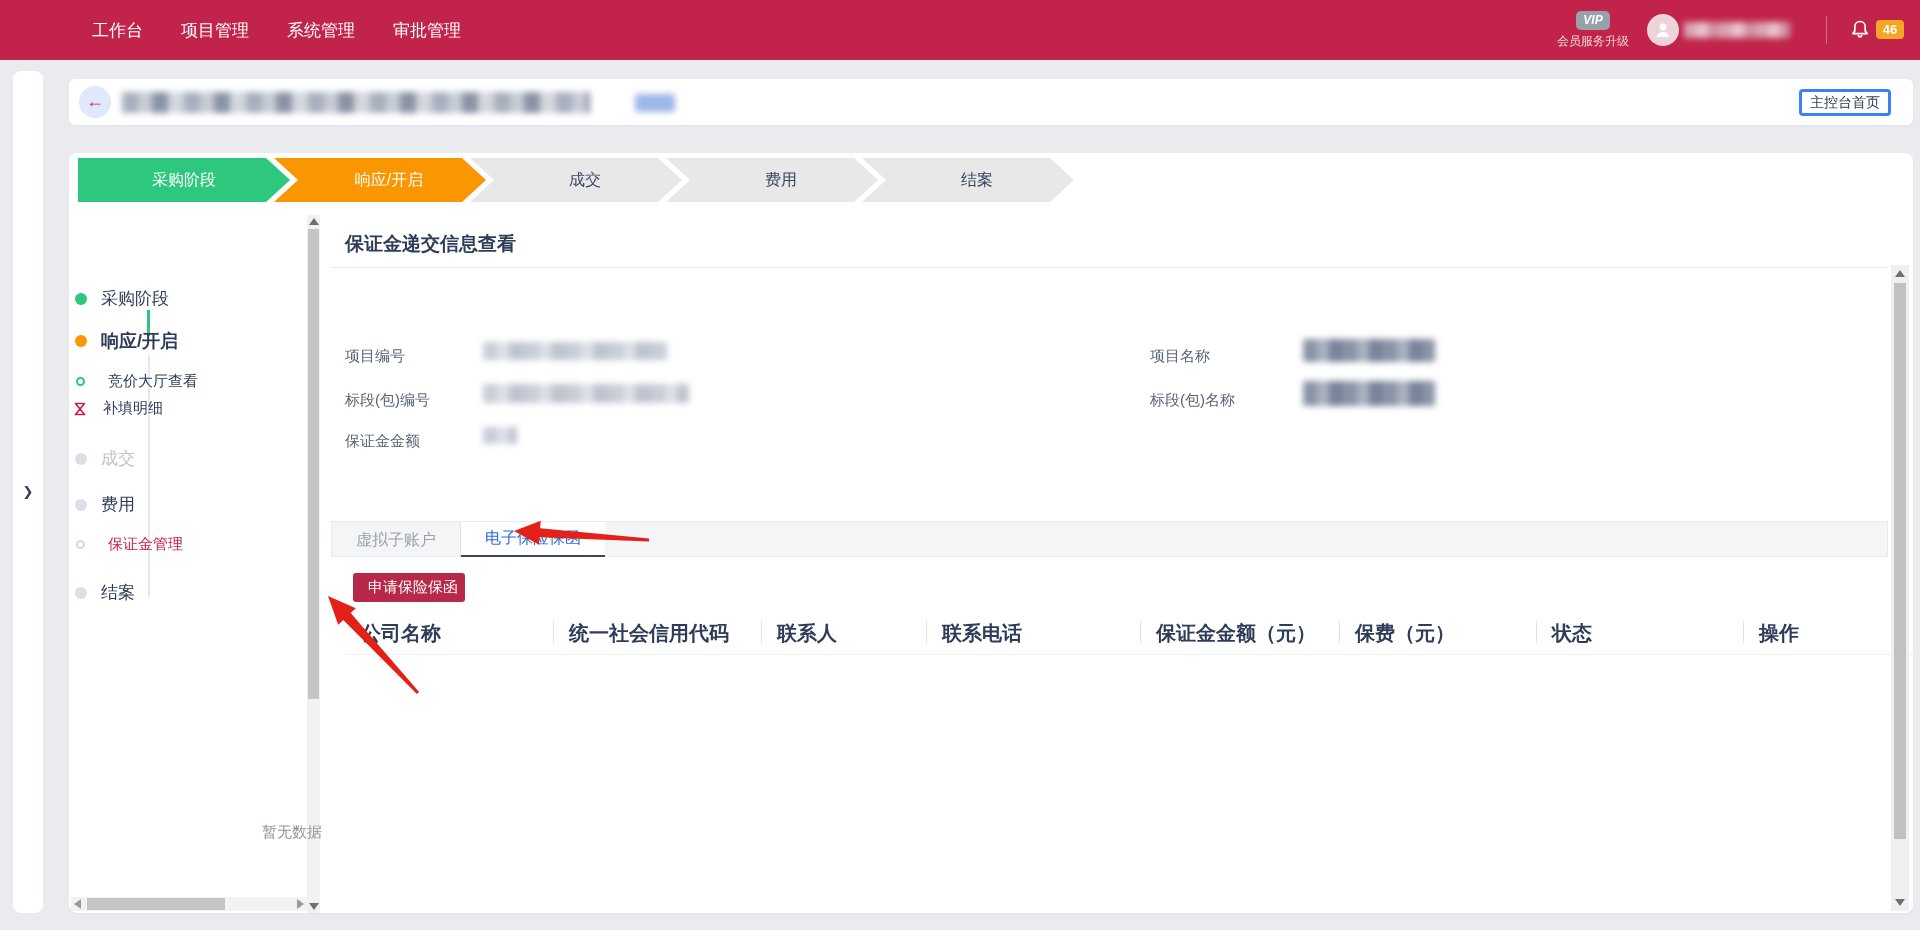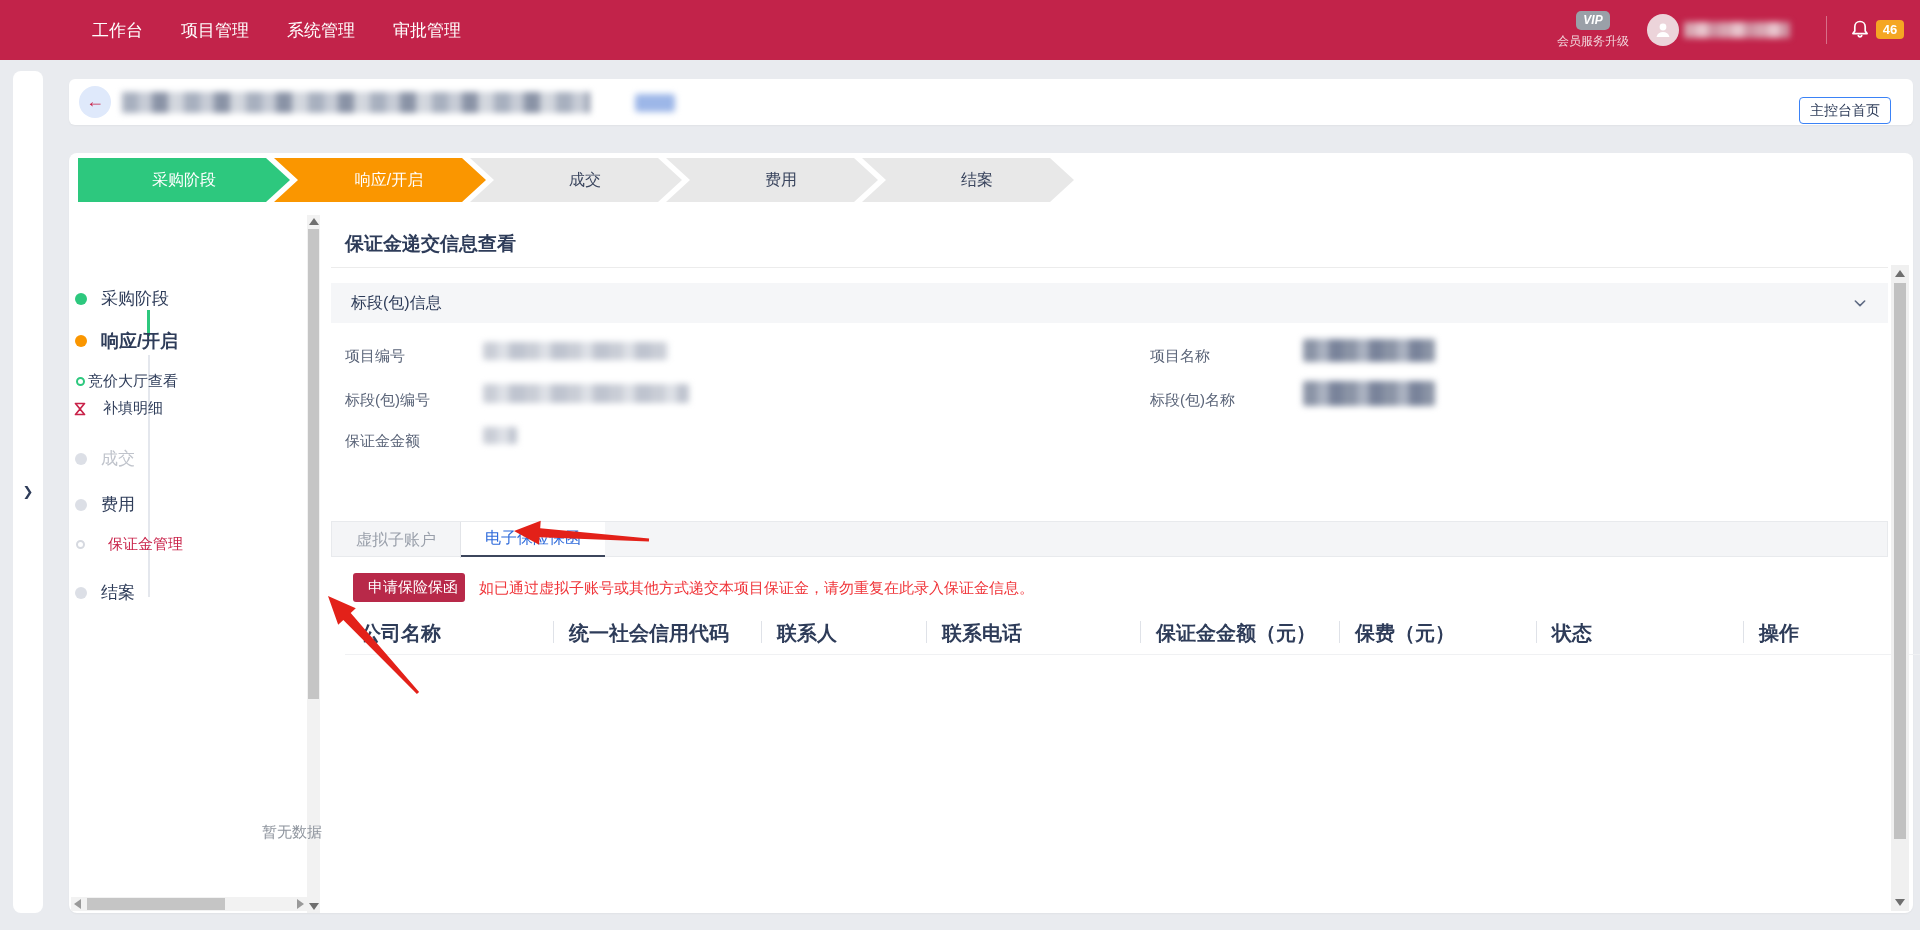--- a/index.html
+++ b/index.html
@@ -22,21 +22,21 @@
 
   
   .left-strip { position:absolute; left:13px; top:71px; width:30px; height:842px; background:#ffffff; border-radius:8px; }
   .strip-toggle { position:absolute; left:6px; top:412px; width:18px; height:18px; color:#2e3c59; font-size:13px; font-weight:bold; cursor:pointer; text-align:center; line-height:18px; }
 
   
   .header-card { position:absolute; left:69px; top:79px; width:1844px; height:46px; background:#ffffff; border-radius:6px; box-shadow:0 1px 2px rgba(0,0,0,.04); }
   .back-btn { position:absolute; left:10px; top:7px; width:32px; height:32px; border-radius:50%; background:#dfe9fb; color:#c9234a; font-size:18px; text-align:center; line-height:31px; cursor:pointer; }
   .title-blur { position:absolute; left:53px; top:13px; width:468px; height:21px; }
   .title-chip { position:absolute; left:566px; top:15px; width:40px; height:18px; background:#9db7e8; filter:blur(3px); border-radius:3px; }
-  .home-btn { position:absolute; right:22px; top:10px; width:92px; height:27px; background:#fff; border:1px solid #3b82f6; border-radius:4px; font-size:14px; color:#2e3c59; cursor:pointer; font-family:inherit;margin-top:8px; }
+  .home-btn { position:absolute; right:22px; top:10px; width:92px; height:27px; background:#fff; border:3px solid #3b82f6; border-radius:4px; font-size:14px; color:#2e3c59; cursor:pointer; font-family:inherit; }
 
   
   .big-card { position:absolute; left:69px; top:153px; width:1844px; height:760px; background:#ffffff; border-radius:8px; box-shadow:0 1px 2px rgba(0,0,0,.04); }
 
   
   .steps-row { position:absolute; left:9px; top:5px; height:44px; display:flex; }
   .step { width:212px; height:44px; display:flex; align-items:center; justify-content:center; font-size:16px; }
   .step + .step { margin-left:-16px; clip-path:polygon(0 0,188px 0,212px 50%,188px 100%,0 100%,24px 50%); padding-left:18px; }
   .step:first-child { clip-path:polygon(0 0,188px 0,212px 50%,188px 100%,0 100%); }
   .s-completed { background:#2dc87e; color:#fff; }
@@ -170,21 +170,21 @@
       <div class="tl-item" style="left:6px; top:76px;">
         <span class="marker dot dot-green" style="left:0;"></span>
         <span class="tl-label lbl-stage" style="margin-left:26px;">采购阶段</span>
       </div>
       <div class="tl-item" style="left:6px; top:118px;">
         <span class="marker dot dot-orange" style="left:0;"></span>
         <span class="tl-label lbl-stage-bold" style="margin-left:26px;">响应/开启</span>
       </div>
       <div class="tl-item" style="left:7px; top:161px;">
         <span class="marker ring ring-green" style="left:0;"></span>
-        <span class="tl-label lbl-sub" style="margin-left:12px;">竞价大厅查看</span>
+        <span class="tl-label lbl-sub" style="margin-left:32px;">竞价大厅查看</span>
       </div>
       <div class="tl-item" style="left:3px; top:188px;">
         <svg class="marker" style="left:0; position:relative;" width="16" height="16" viewBox="0 0 16 16">
           <path d="M3.5 2.5h9l-4.5 5.5 4.5 5.5h-9l4.5-5.5z" fill="none" stroke="#c9234a" stroke-width="1.7" stroke-linejoin="round"></path>
         </svg>
         <span class="tl-label lbl-sub" style="margin-left:15px;">补填明细</span>
       </div>
       <div class="tl-item" style="left:6px; top:236px;">
         <span class="marker dot dot-gray" style="left:0;"></span>
         <span class="tl-label lbl-stage lbl-muted" style="margin-left:26px;">成交</span>
@@ -212,28 +212,20 @@
     <div class="sb-htrack">
       <span class="tri tri-left" style="left:3px; top:2px;"></span>
       <div class="sb-hthumb"></div>
       <span class="tri tri-right" style="right:3px; top:2px;"></span>
     </div>
 
     <div class="main">
       <div class="page-title">保证金递交信息查看</div>
       <div class="title-divider"></div>
 
-      <div class="section-bar sec1">
-        <span>标段(包)信息</span>
-        <span class="chev">
-          <svg width="16" height="16" viewBox="0 0 24 24">
-              <polyline points="5 9 12 16 19 9" fill="none" stroke="#5f6b84" stroke-width="2.4" stroke-linecap="round" stroke-linejoin="round"></polyline>
-            </svg>
-        </span>
-      </div>
 
       <div class="field-label" style="left:83px; top:136px;">项目编号</div>
       <div class="field-blur mosaic rx-light" style="left:221px; top:131px; width:185px; height:18px;"></div>
       <div class="field-label" style="left:888px; top:136px;">项目名称</div>
       <div class="field-blur mosaic rx-dark" style="left:1041px; top:128px; width:132px; height:23px;"></div>
 
       <div class="field-label" style="left:83px; top:180px;">标段(包)编号</div>
       <div class="field-blur mosaic rx-light" style="left:221px; top:173px; width:206px; height:19px;"></div>
       <div class="field-label" style="left:888px; top:180px;">标段(包)名称</div>
       <div class="field-blur mosaic rx-dark" style="left:1041px; top:170px; width:132px; height:25px;"></div>
@@ -241,21 +233,20 @@
       <div class="field-label" style="left:83px; top:221px;">保证金金额</div>
       <div class="field-blur mosaic rx-light" style="left:221px; top:216px; width:34px; height:17px;"></div>
 
 
       <div class="tabbar">
         <div class="tab tab-plain">虚拟子账户</div>
         <div class="tab tab-active">电子保险保函</div>
       </div>
 
       <button class="apply-btn">申请保险保函</button>
-      <div class="warning-text">如已通过虚拟子账号或其他方式递交本项目保证金，请勿重复在此录入保证金信息。</div>
 
       <div class="thead">
         <div class="th" style="width:208px;">公司名称</div>
         <div class="th" style="width:208px;">统一社会信用代码</div>
         <div class="th" style="width:165px;">联系人</div>
         <div class="th" style="width:214px;">联系电话</div>
         <div class="th" style="width:199px;">保证金金额（元）</div>
         <div class="th" style="width:197px;">保费（元）</div>
         <div class="th" style="width:207px;">状态</div>
         <div class="th" style="width:214px;">操作</div>

